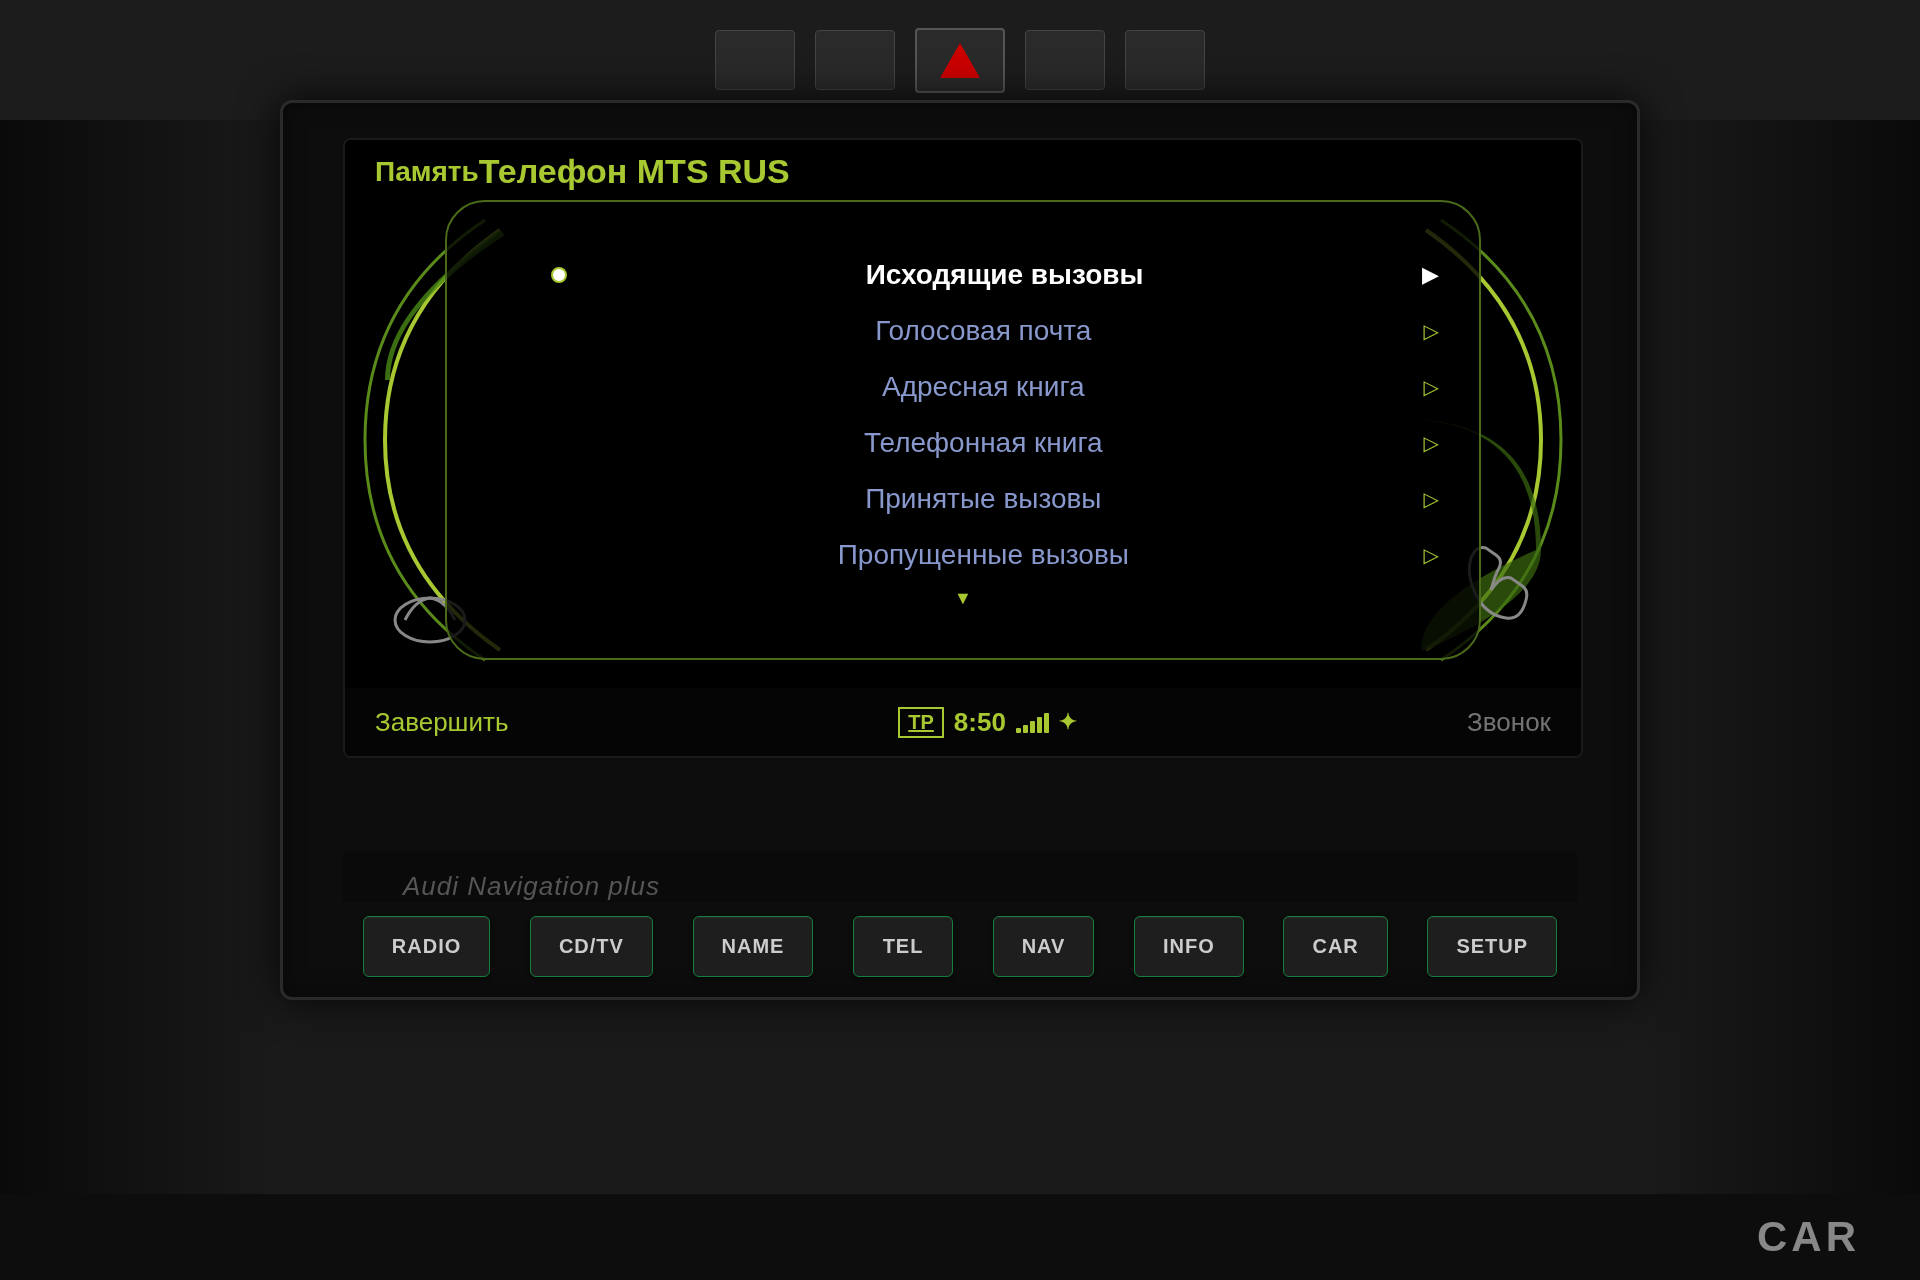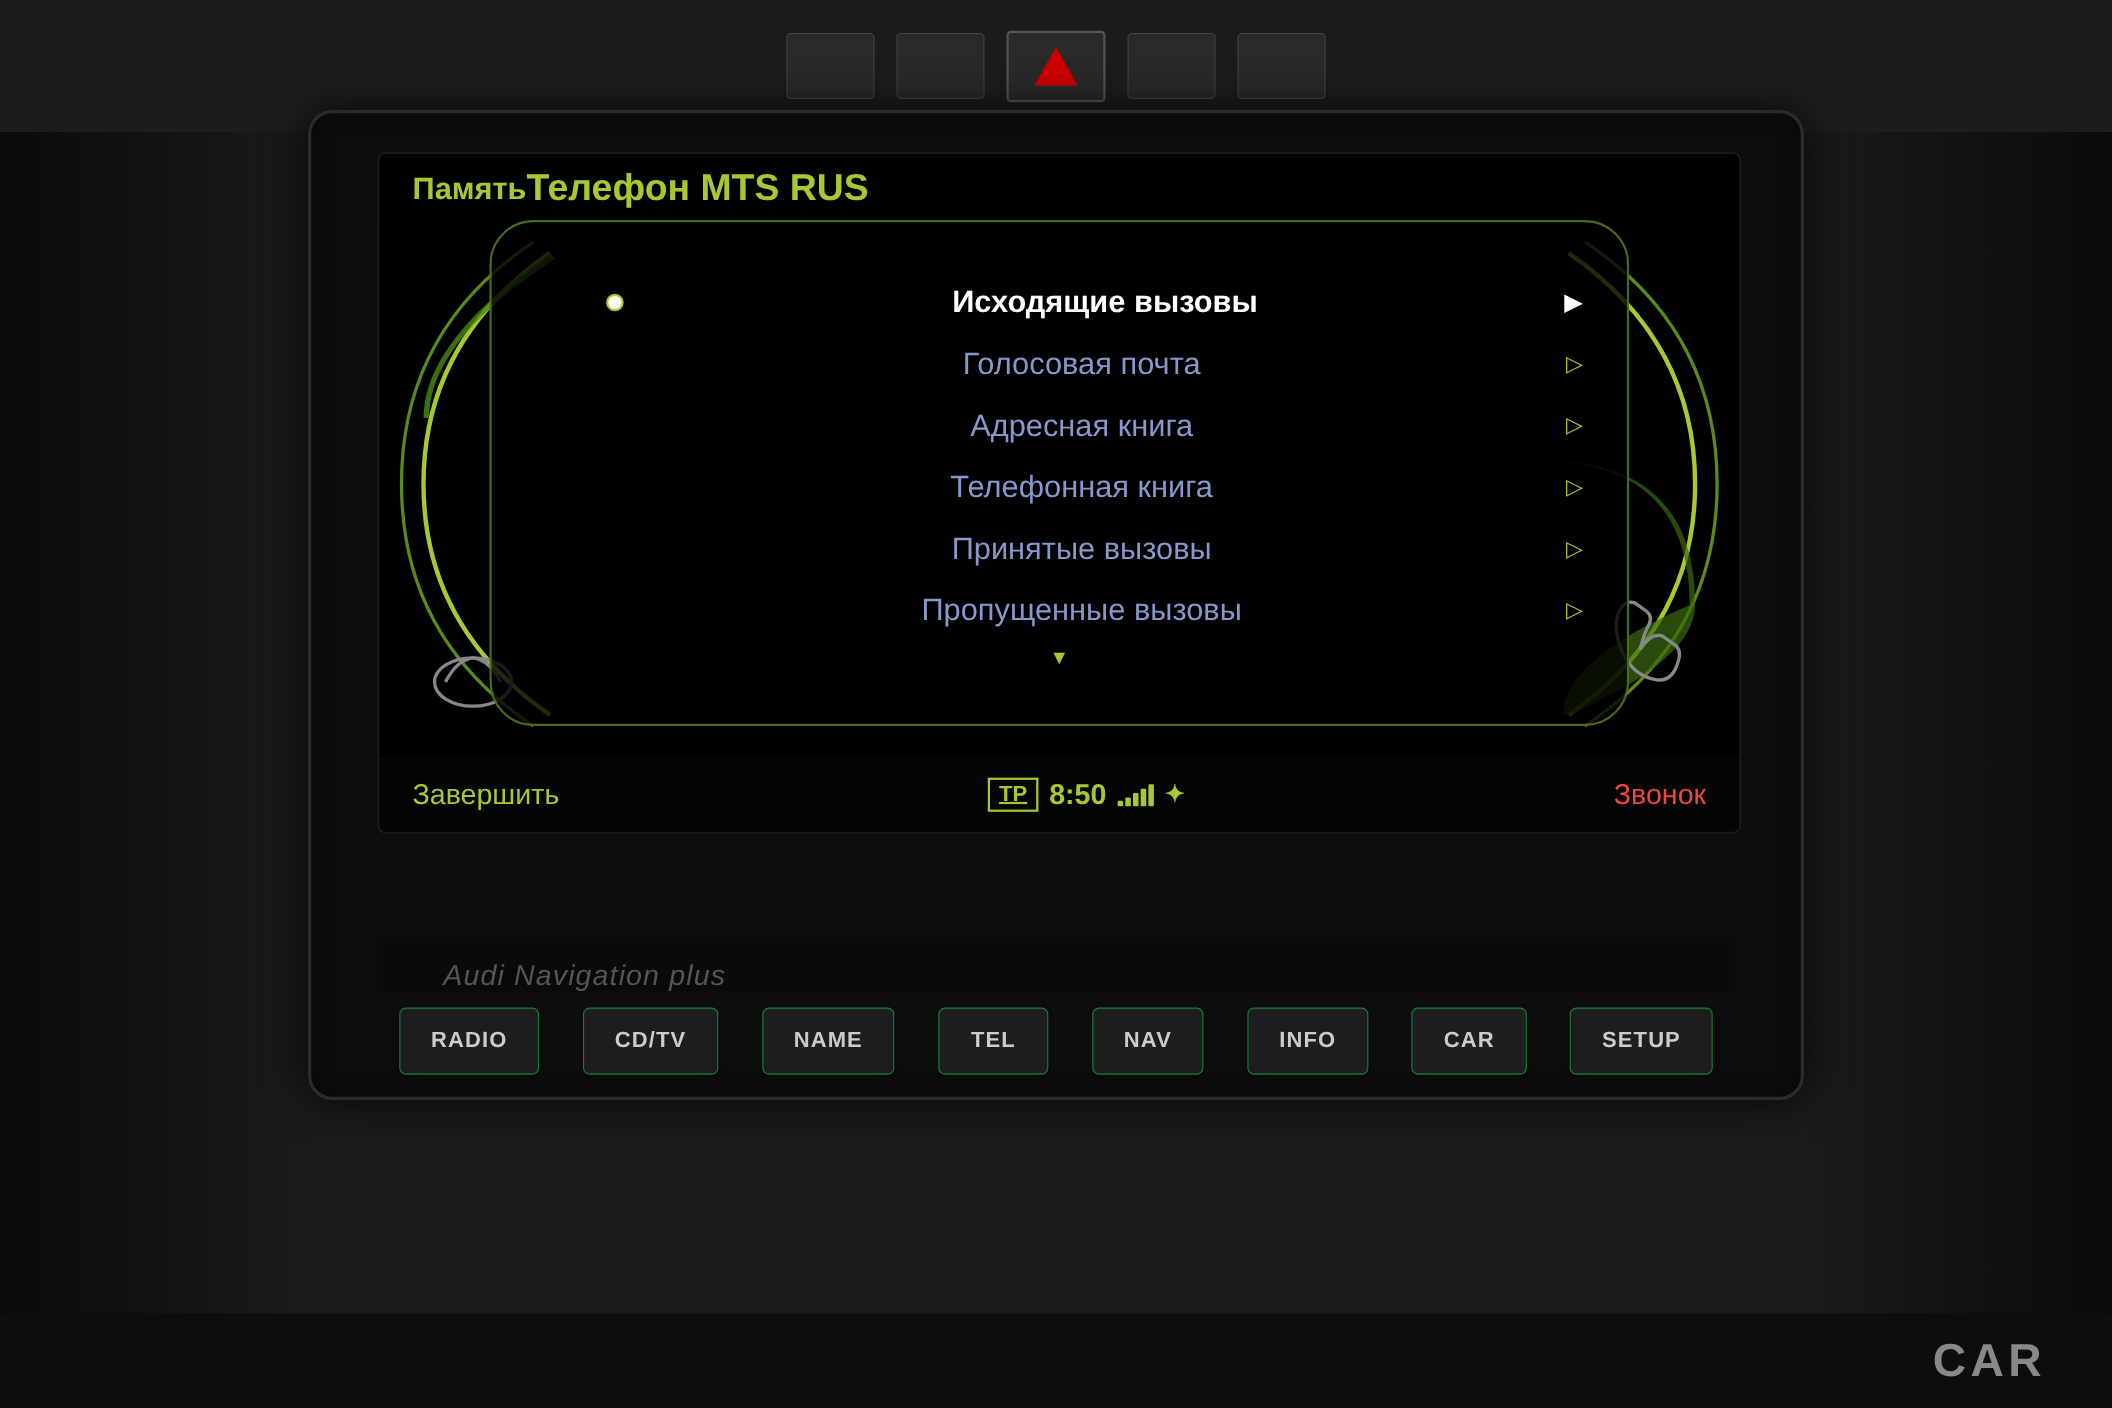--- a/index.html
+++ b/index.html
@@ -55,21 +55,21 @@
     }
 
     
     .unit-bezel {
       position: absolute;
       top: 100px;
       left: 280px;
       width: 1360px;
       height: 900px;
       background: #0d0d0d;
-      border-radius: 22px;
+      border-radius: 12px;
       border: 3px solid #2a2a2a;
       box-shadow: 0 0 40px rgba(0,0,0,0.8), inset 0 0 20px rgba(0,0,0,0.5);
     }
 
     
     .screen {
       position: absolute;
       top: 35px;
       left: 60px;
       width: 1240px;
@@ -269,21 +269,21 @@
       background: #a8c832;
       border-radius: 1px;
     }
 
     .bluetooth-icon {
       color: #a8c832;
       font-size: 22px;
     }
 
     .status-right {
-      color: #ef4444;
+      color: #737373;
       font-size: 26px;
       font-family: Arial, sans-serif;
     }
 
     
     .brand-label {
       position: absolute;
       bottom: 0px;
       left: 60px;
       color: #555;

